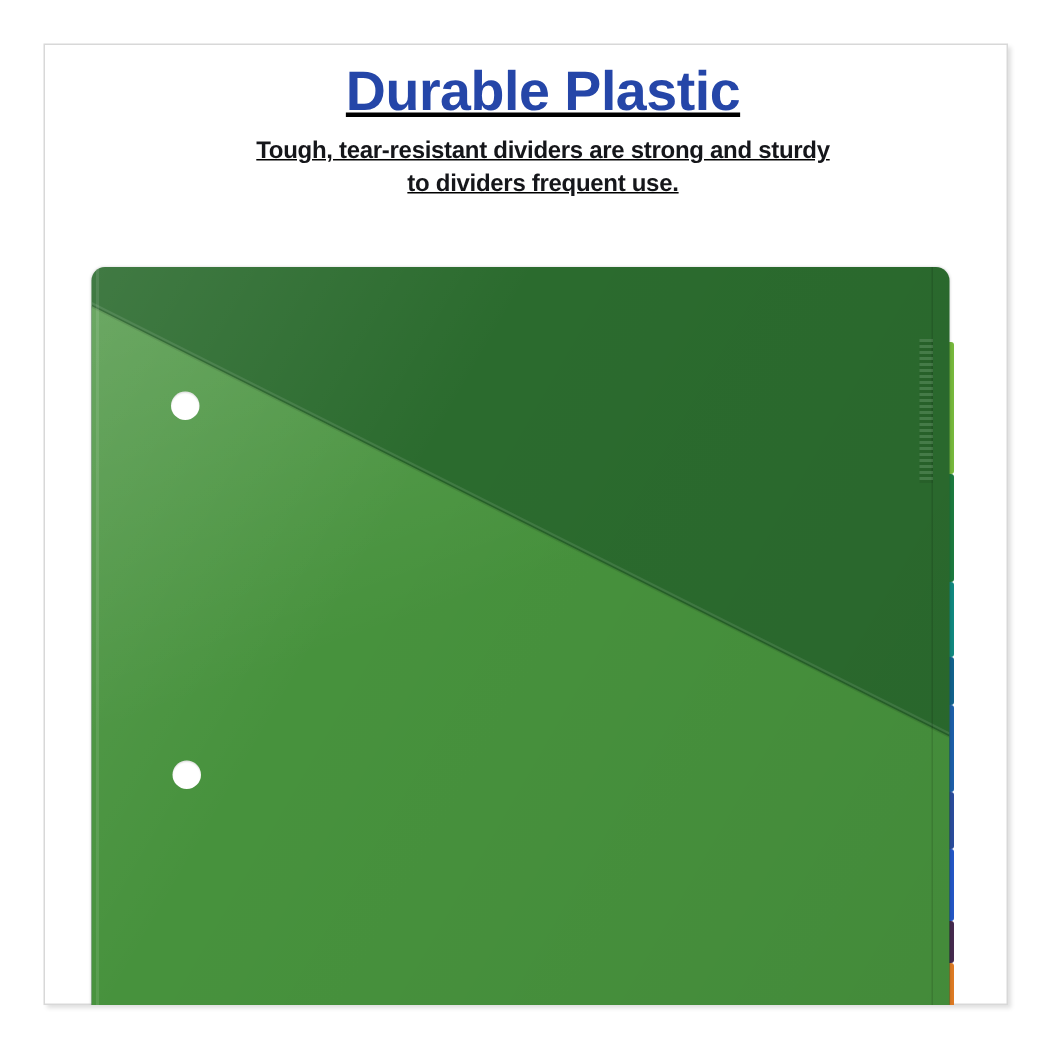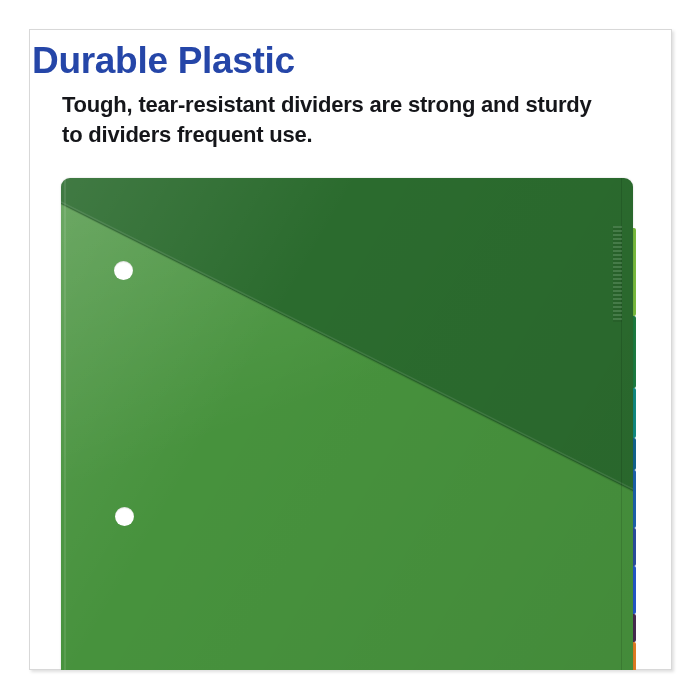--- a/index.html
+++ b/index.html
@@ -31,37 +31,39 @@
     height: 641px;
     border: 1px solid #d8d8d8;
     box-sizing: border-box;
     background: #ffffff;
     box-shadow: 2px 2px 3px rgba(0,0,0,0.13);
   }
 
   
   .text-block {
     position: absolute;
-    left: 32px;
+    left: 52px;
     top: 40px;
     width: 620px;
+    text-align: center;
+    text-decoration: underline;
   }
   .headline {
     font-size: 37px;
     font-weight: bold;
     color: #2546a8;
     letter-spacing: -0.3px;
     line-height: 1.12;
     margin: 0;
     font-family: "Liberation Sans", sans-serif;
   }
   .subhead {
     margin: 9px auto 0 auto;
     width: 560px;
-    font-size: 22px;
+    font-size: 16px;
     font-weight: bold;
     color: #15161a;
     line-height: 1.34;
     letter-spacing: -0.2px;
   }
 
   
   .product {
     position: absolute;
     left: 30px;

